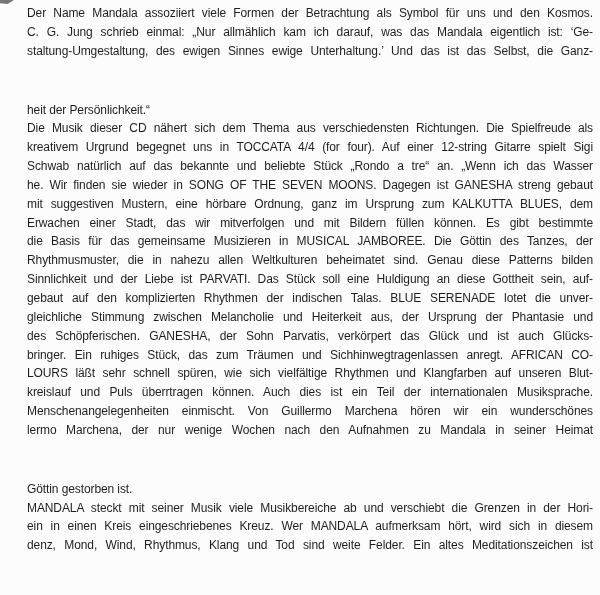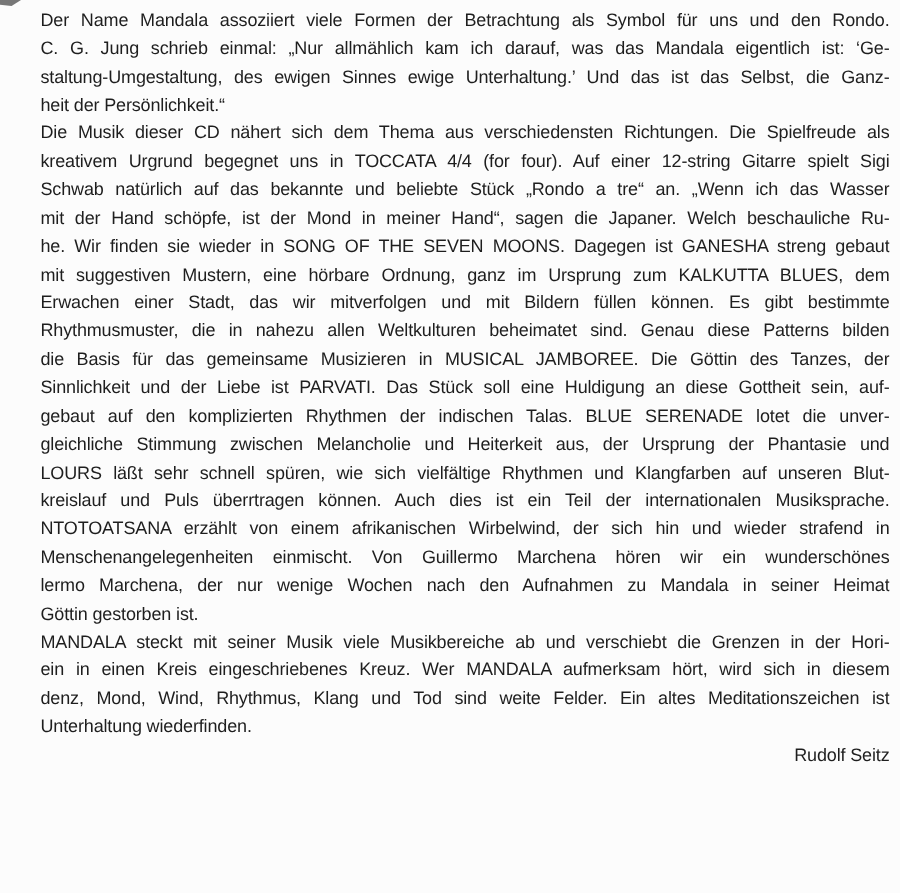--- a/index.html
+++ b/index.html
@@ -34,52 +34,53 @@
     color: #1e1e1e;
     letter-spacing: -0.1px;
     text-align: justify;
     text-align-last: justify;
     white-space: normal;
     -webkit-font-smoothing: antialiased;
   }
   .line.para-end {
     text-align: left;
     text-align-last: left;
+    margin-top: 40px;
   }
   .line.signature {
     text-align: center;
     text-align-last: right;
   }
 </style>
 </head>
 <body>
 
 <div class="page">
   <div class="scan-mark"></div>
 
   <div class="textblock">
-    <div class="line">Der Name Mandala assoziiert viele Formen der Betrachtung als Symbol für uns und den Rondo.</div>
+    <div class="line">Der Name Mandala assoziiert viele Formen der Betrachtung als Symbol für uns und den Kosmos.</div>
     <div class="line">C. G. Jung schrieb einmal: „Nur allmählich kam ich darauf, was das Mandala eigentlich ist: ‘Ge-</div>
     <div class="line">staltung-Umgestaltung, des ewigen Sinnes ewige Unterhaltung.’ Und das ist das Selbst, die Ganz-</div>
     <div class="line para-end">heit der Persönlichkeit.“</div>
     <div class="line">Die Musik dieser CD nähert sich dem Thema aus verschiedensten Richtungen. Die Spielfreude als</div>
     <div class="line">kreativem Urgrund begegnet uns in TOCCATA 4/4 (for four). Auf einer 12-string Gitarre spielt Sigi</div>
     <div class="line">Schwab natürlich auf das bekannte und beliebte Stück „Rondo a tre“ an. „Wenn ich das Wasser</div>
-    <div class="line">mit der Hand schöpfe, ist der Mond in meiner Hand“, sagen die Japaner. Welch beschauliche Ru-</div>
     <div class="line">he. Wir finden sie wieder in SONG OF THE SEVEN MOONS. Dagegen ist GANESHA streng gebaut</div>
     <div class="line">mit suggestiven Mustern, eine hörbare Ordnung, ganz im Ursprung zum KALKUTTA BLUES, dem</div>
     <div class="line">Erwachen einer Stadt, das wir mitverfolgen und mit Bildern füllen können. Es gibt bestimmte</div>
+    <div class="line">die Basis für das gemeinsame Musizieren in MUSICAL JAMBOREE. Die Göttin des Tanzes, der</div>
     <div class="line">Rhythmusmuster, die in nahezu allen Weltkulturen beheimatet sind. Genau diese Patterns bilden</div>
-    <div class="line">die Basis für das gemeinsame Musizieren in MUSICAL JAMBOREE. Die Göttin des Tanzes, der</div>
     <div class="line">Sinnlichkeit und der Liebe ist PARVATI. Das Stück soll eine Huldigung an diese Gottheit sein, auf-</div>
     <div class="line">gebaut auf den komplizierten Rhythmen der indischen Talas. BLUE SERENADE lotet die unver-</div>
     <div class="line">gleichliche Stimmung zwischen Melancholie und Heiterkeit aus, der Ursprung der Phantasie und</div>
+    <div class="line">des Schöpferischen. GANESHA, der Sohn Parvatis, verkörpert das Glück und ist auch Glücks-</div>
+    <div class="line">bringer. Ein ruhiges Stück, das zum Träumen und Sichhinwegtragenlassen anregt. AFRICAN CO-</div>
     <div class="line">LOURS läßt sehr schnell spüren, wie sich vielfältige Rhythmen und Klangfarben auf unseren Blut-</div>
     <div class="line">kreislauf und Puls überrtragen können. Auch dies ist ein Teil der internationalen Musiksprache.</div>
-    <div class="line">NTOTOATSANA erzählt von einem afrikanischen Wirbelwind, der sich hin und wieder strafend in</div>
     <div class="line">Menschenangelegenheiten einmischt. Von Guillermo Marchena hören wir ein wunderschönes</div>
     <div class="line">lermo Marchena, der nur wenige Wochen nach den Aufnahmen zu Mandala in seiner Heimat</div>
     <div class="line para-end">Göttin gestorben ist.</div>
     <div class="line">MANDALA steckt mit seiner Musik viele Musikbereiche ab und verschiebt die Grenzen in der Hori-</div>
     <div class="line">ein in einen Kreis eingeschriebenes Kreuz. Wer MANDALA aufmerksam hört, wird sich in diesem</div>
     <div class="line">denz, Mond, Wind, Rhythmus, Klang und Tod sind weite Felder. Ein altes Meditationszeichen ist</div>
     <div class="line para-end">Unterhaltung wiederfinden.</div>
     <div class="line signature">Rudolf Seitz</div>
   </div>
 </div>

